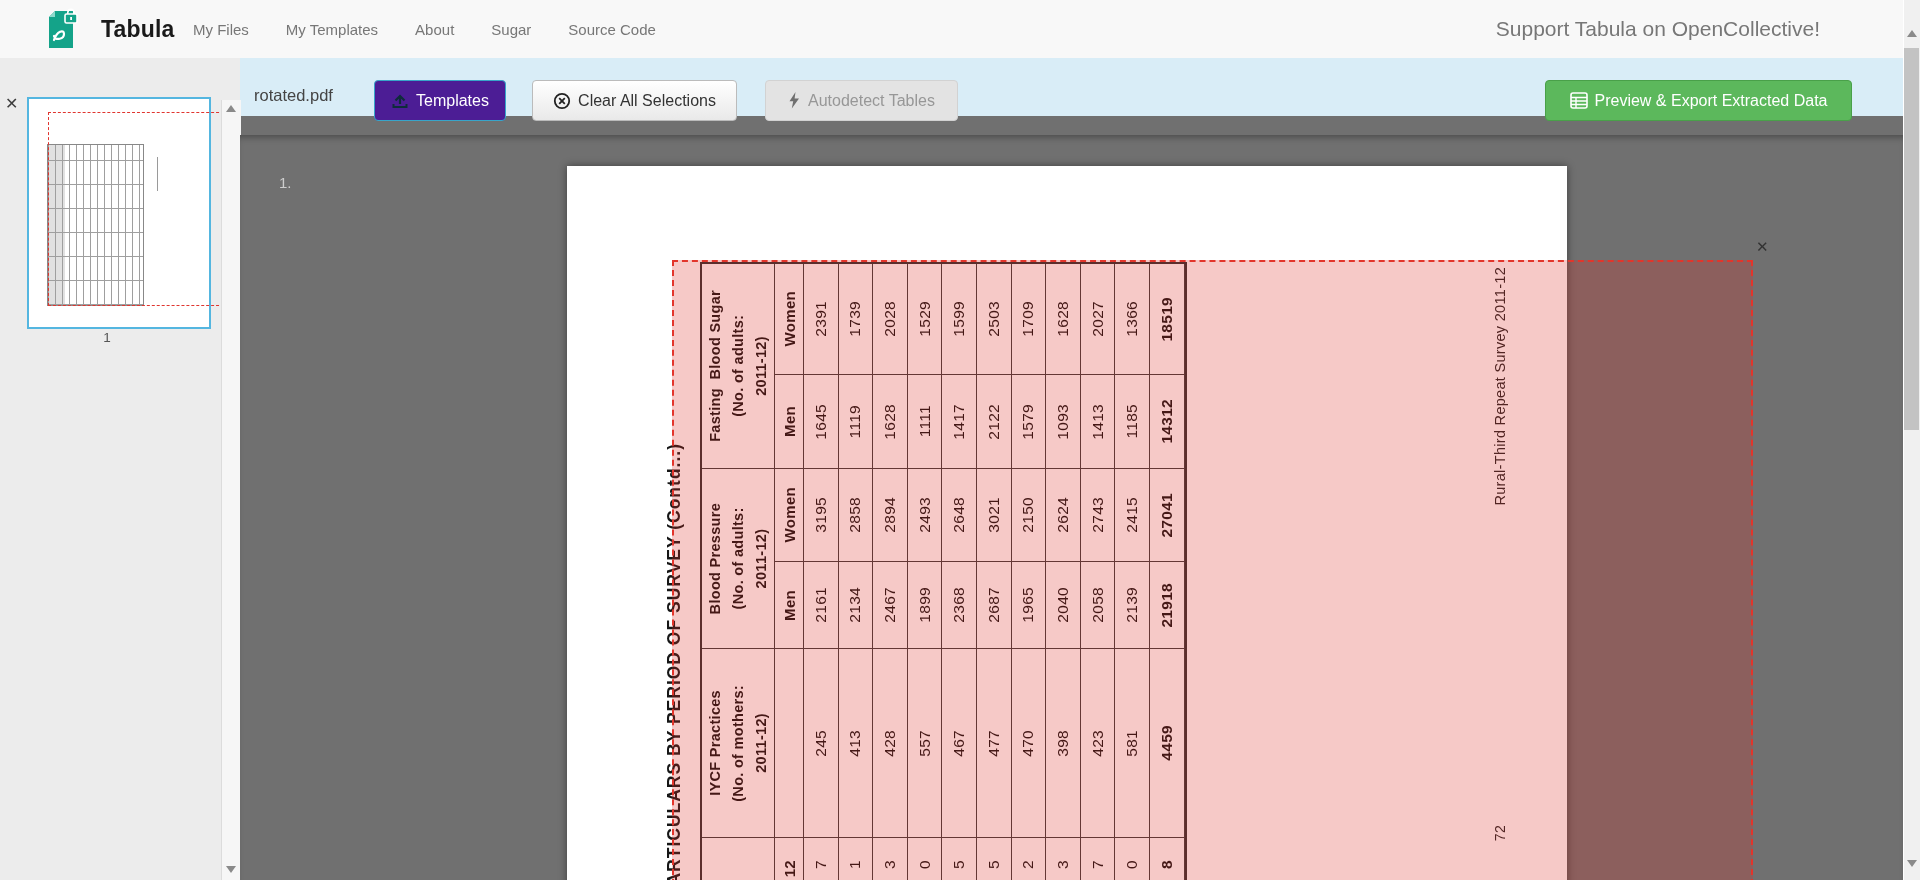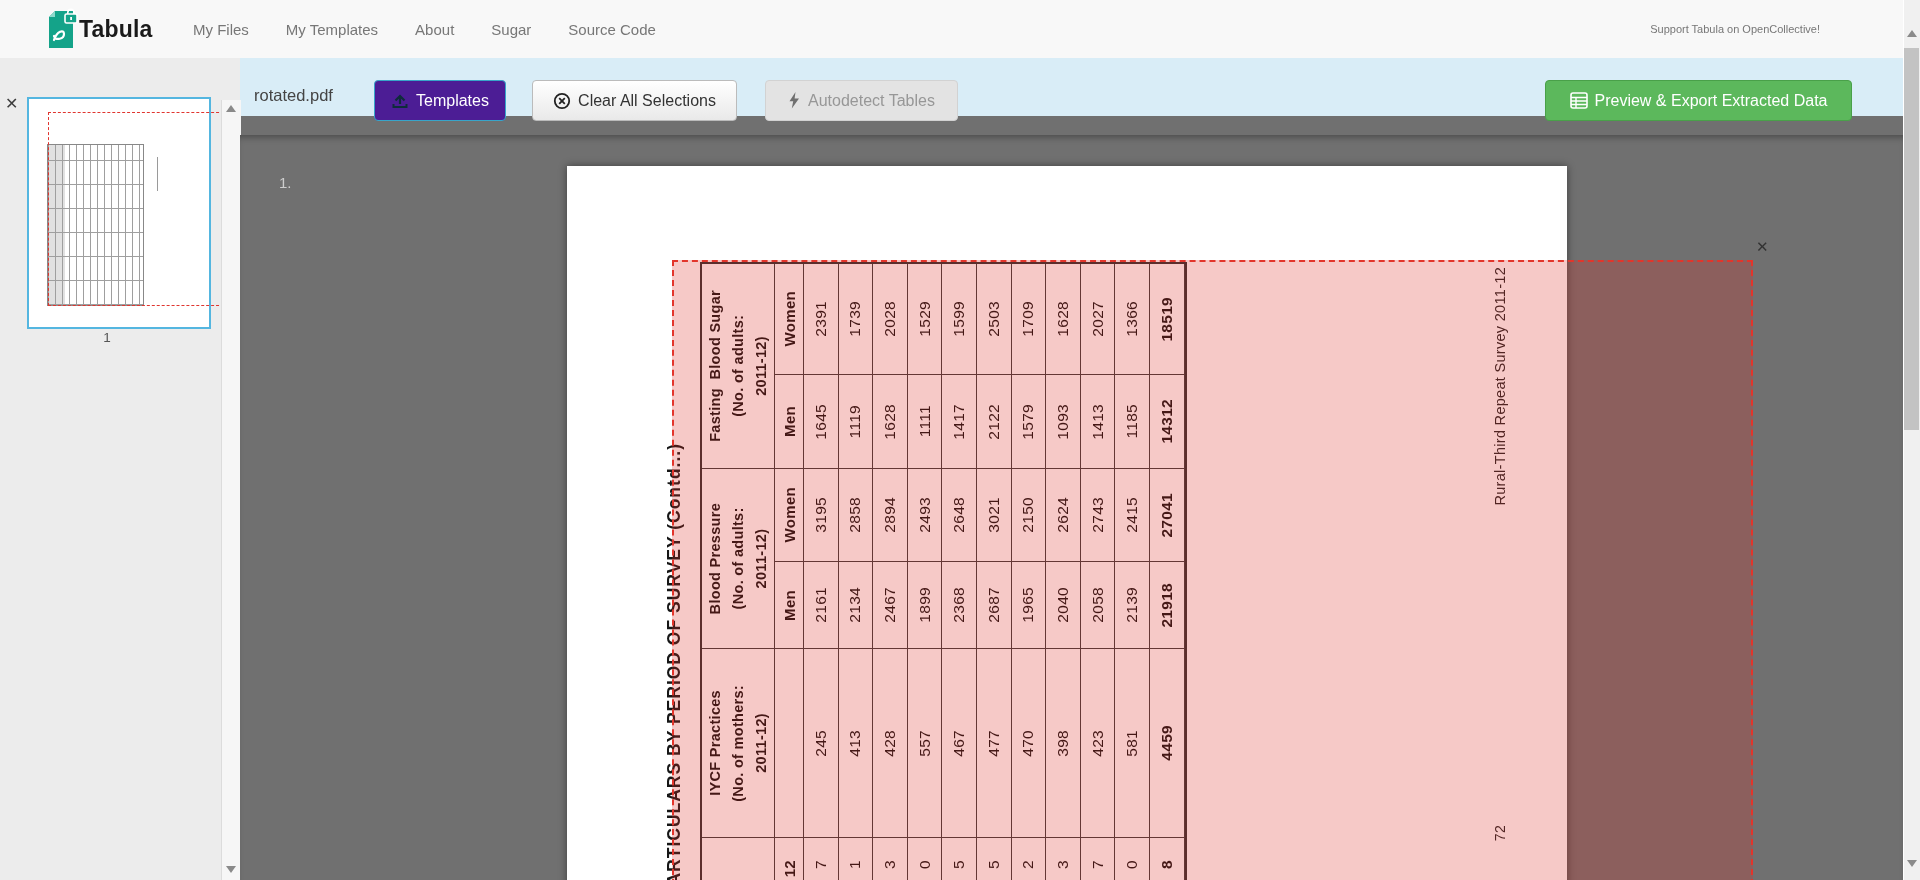--- a/index.html
+++ b/index.html
@@ -1,25 +1,25 @@
 <!DOCTYPE html>
 <html><head>
 <meta charset="utf-8">
 <style>
   html,body{margin:0;padding:0;width:1920px;height:880px;overflow:hidden;
     font-family:"Liberation Sans","DejaVu Sans",sans-serif;background:#707070;}
   .abs{position:absolute;}
 
   
   #navbar{left:0;top:0;width:1903px;height:58px;background:#f8f8f8;border-bottom:1px solid #e2e2e2;}
-  #brand{left:45px;top:8px;display:flex;align-items:center;gap:0;}
+  #brand{left:45px;top:8px;display:flex;align-items:center;gap:22px;}
   #brand-name{font-size:23px;font-weight:bold;color:#1a1a1a;letter-spacing:.2px;}
   .navlinks{left:193px;top:0;height:58px;display:flex;align-items:center;gap:37px;}
   .navlink{color:#777;font-size:15px;text-decoration:none;cursor:pointer;}
-  #support-link{right:83px;top:0;height:58px;display:flex;align-items:center;color:#777;font-size:11px;cursor:pointer;}
+  #support-link{right:83px;top:0;height:58px;display:flex;align-items:center;color:#777;font-size:21px;cursor:pointer;}
 
   
   #toolbar{left:240px;top:58px;width:1663px;height:58px;background:#d9edf7;}
   #filename{left:14px;top:28px;font-size:16.5px;color:#444;}
   .btn{position:absolute;top:22px;height:41px;border-radius:4px;display:flex;align-items:center;justify-content:center;
        gap:7px;font-size:16px;cursor:pointer;box-sizing:border-box;padding:0 14px;}
   #btn-templates{left:134px;width:132px;background:#4c1d95;border:1px solid #38a5c9;color:#fff;}
   #btn-clear{left:292px;width:205px;background:linear-gradient(#ffffff,#e9e9e9);border:1px solid #bbb;color:#333;}
   #btn-autodetect{left:525px;width:193px;background:#e3e3e3;border:1px solid #d2d2d2;color:#979797;cursor:default;}
   #btn-export{left:1305px;width:307px;background:#5cb85c;border:1px solid #49a049;color:#fff;}

